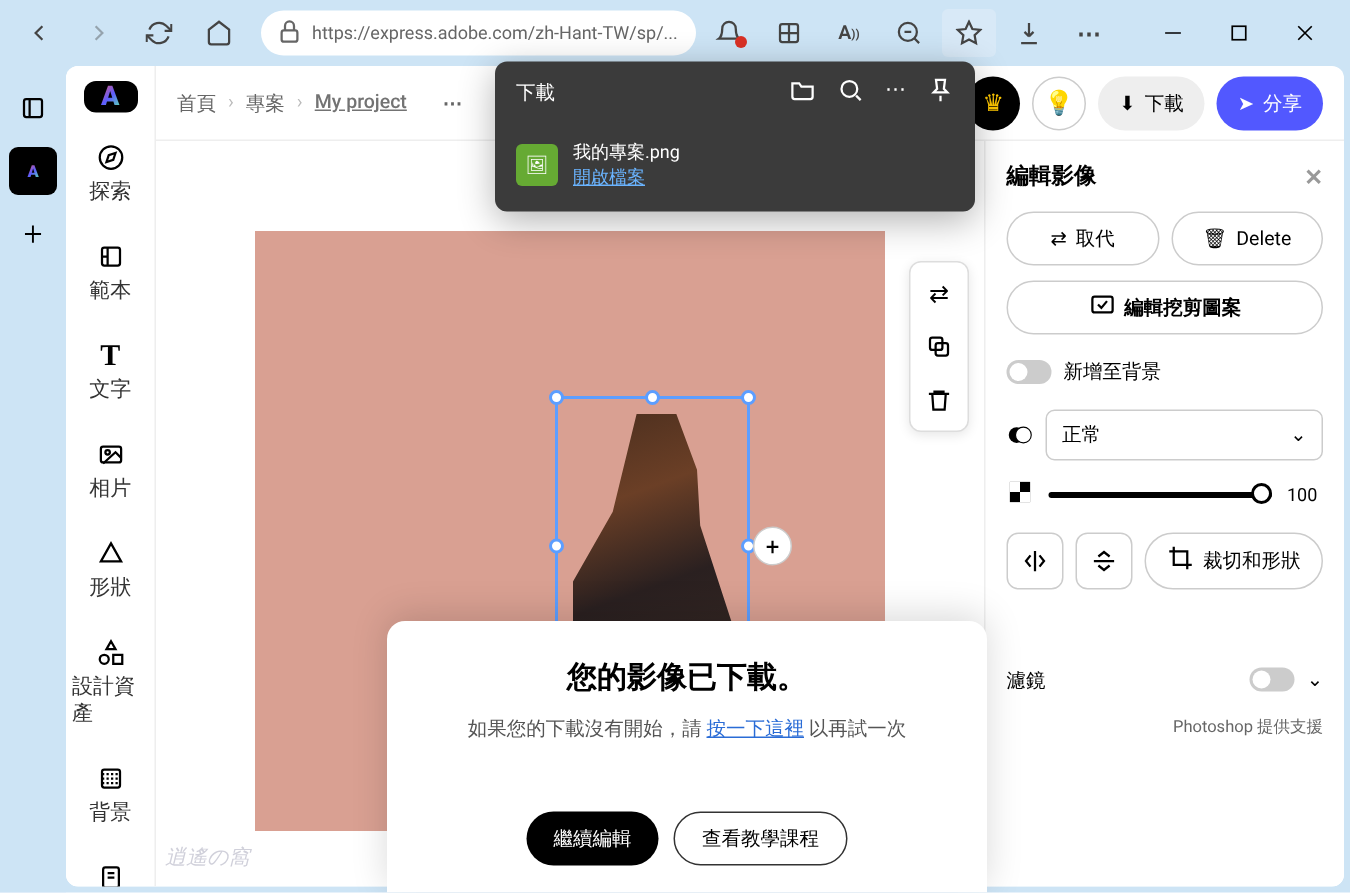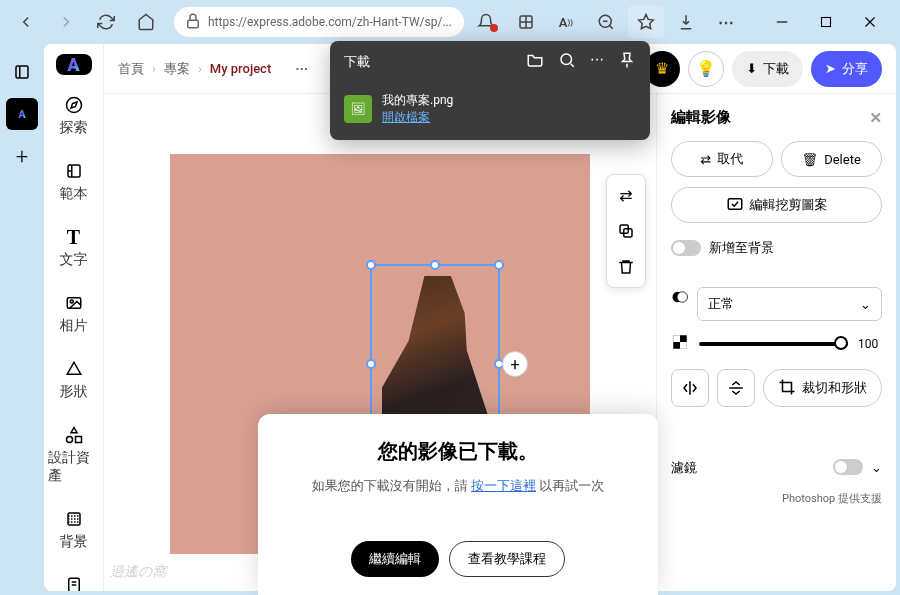--- a/index.html
+++ b/index.html
@@ -29,21 +29,21 @@
 .app-logo { width: 36px; height: 36px; background: #000; border-radius: 8px; display: flex; align-items: center; justify-content: center; color: #fff; font-weight: bold; font-size: 18px; }
 .logo-a { background: linear-gradient(135deg, #ff5c5c 0%, #5c5cff 50%, #5cffa0 100%); -webkit-background-clip: text; background-clip: text; color: transparent; font-weight: 900; }
 .side-item { display: flex; flex-direction: column; align-items: center; gap: 2px; cursor: pointer; padding: 4px; width: 100%; }
 .side-icon { width: 24px; height: 24px; display: flex; align-items: center; justify-content: center; font-size: 18px; }
 .side-label { font-size: 14px; color: #333; }
 
 
 .app-top { position: absolute; left: 60px; top: 0; right: 0; height: 50px; display: flex; align-items: center; padding: 0 14px; gap: 10px; border-bottom: 1px solid #eee; }
 .breadcrumb { display: flex; align-items: center; gap: 8px; font-size: 13px; color: #666; }
 .breadcrumb .sep { color: #bbb; }
-.breadcrumb .proj { color: #7f1d1d; font-weight: 500; }
+.breadcrumb .proj { color: #737373; font-weight: 500; text-decoration: underline; }
 .top-actions { margin-left: auto; display: flex; align-items: center; gap: 8px; }
 .crown-btn { width: 36px; height: 36px; background: #000; border-radius: 50%; display: flex; align-items: center; justify-content: center; color: #ffc800; font-size: 16px; }
 .hint-btn { width: 36px; height: 36px; border: 1px solid #ccc; border-radius: 50%; display: flex; align-items: center; justify-content: center; }
 .dl-btn { height: 36px; padding: 0 14px; background: #eee; border-radius: 18px; display: flex; align-items: center; gap: 6px; font-size: 13px; }
 .share-btn { height: 36px; padding: 0 14px; background: #5258ff; color: #fff; border-radius: 18px; display: flex; align-items: center; gap: 6px; font-size: 13px; }
 
 
 .canvas-area { position: absolute; left: 60px; top: 50px; right: 240px; bottom: 0; background: #fff; display: flex; align-items: flex-start; justify-content: center; padding-top: 60px; }
 .canvas { width: 420px; height: 400px; background: #d9a092; position: relative; }
 .selection { position: absolute; left: 200px; top: 110px; width: 130px; height: 200px; border: 2px solid #5c9eff; }
@@ -58,27 +58,27 @@
 .plus-btn { position: absolute; right: -30px; top: 50%; width: 26px; height: 26px; background: #fff; border: 1px solid #ccc; border-radius: 50%; display: flex; align-items: center; justify-content: center; margin-top: -13px; font-size: 16px; }
 
 .float-tools { position: absolute; right: 250px; top: 130px; width: 40px; background: #fff; border: 1px solid #ddd; border-radius: 8px; display: flex; flex-direction: column; align-items: center; padding: 8px 0; gap: 12px; box-shadow: 0 2px 8px rgba(0,0,0,0.1); }
 .ft-btn { width: 24px; height: 24px; display: flex; align-items: center; justify-content: center; font-size: 16px; }
 
 
 .right-panel { position: absolute; right: 0; top: 50px; width: 240px; bottom: 0; background: #fff; border-left: 1px solid #eee; padding: 14px; overflow-y: auto; }
 .panel-title { font-size: 15px; font-weight: 600; margin-bottom: 14px; display: flex; justify-content: space-between; align-items: center; }
 .panel-row { display: flex; gap: 8px; margin-bottom: 10px; }
 .pill-btn { flex: 1; height: 36px; border: 1px solid #ccc; border-radius: 18px; display: flex; align-items: center; justify-content: center; gap: 6px; font-size: 13px; cursor: pointer; }
-.pill-btn.wide { width: 100%; }
+.pill-btn.wide { width: 100%; font-weight: bold; }
 .toggle-row { display: flex; align-items: center; gap: 8px; font-size: 13px; margin: 16px 0; }
 .toggle { width: 30px; height: 16px; background: #ccc; border-radius: 8px; position: relative; }
 .toggle::after { content: ''; position: absolute; left: 2px; top: 2px; width: 12px; height: 12px; background: #fff; border-radius: 50%; }
 .select-row { display: flex; align-items: center; gap: 8px; margin-bottom: 12px; }
 .blend-icon { width: 18px; height: 18px; }
-.select-box { flex: 1; height: 34px; border: 1px solid #ccc; border-radius: 6px; display: flex; align-items: center; justify-content: space-between; padding: 0 10px; font-size: 13px; margin-top: 14px; }
+.select-box { flex: 1; height: 34px; border: 1px solid #ccc; border-radius: 6px; display: flex; align-items: center; justify-content: space-between; padding: 0 10px; font-size: 13px; }
 .slider-row { display: flex; align-items: center; gap: 10px; margin-bottom: 14px; }
 .slider-track { flex: 1; height: 4px; background: #000; border-radius: 2px; position: relative; }
 .slider-thumb { position: absolute; right: 0; top: -6px; width: 14px; height: 14px; border: 2px solid #000; background: #fff; border-radius: 50%; }
 .slider-val { font-size: 12px; width: 24px; }
 .icon-btn-row { display: flex; gap: 8px; margin-bottom: 16px; }
 .sq-btn { width: 38px; height: 38px; border: 1px solid #ccc; border-radius: 8px; display: flex; align-items: center; justify-content: center; }
 .crop-pill { flex: 1; height: 38px; border: 1px solid #ccc; border-radius: 19px; display: flex; align-items: center; justify-content: center; gap: 6px; font-size: 13px; }
 .filter-row { display: flex; justify-content: space-between; align-items: flex-start; font-size: 13px; padding: 6px 0; }
 .ps-credit { font-size: 11px; color: #666; text-align: right; margin-top: 8px; }
 

